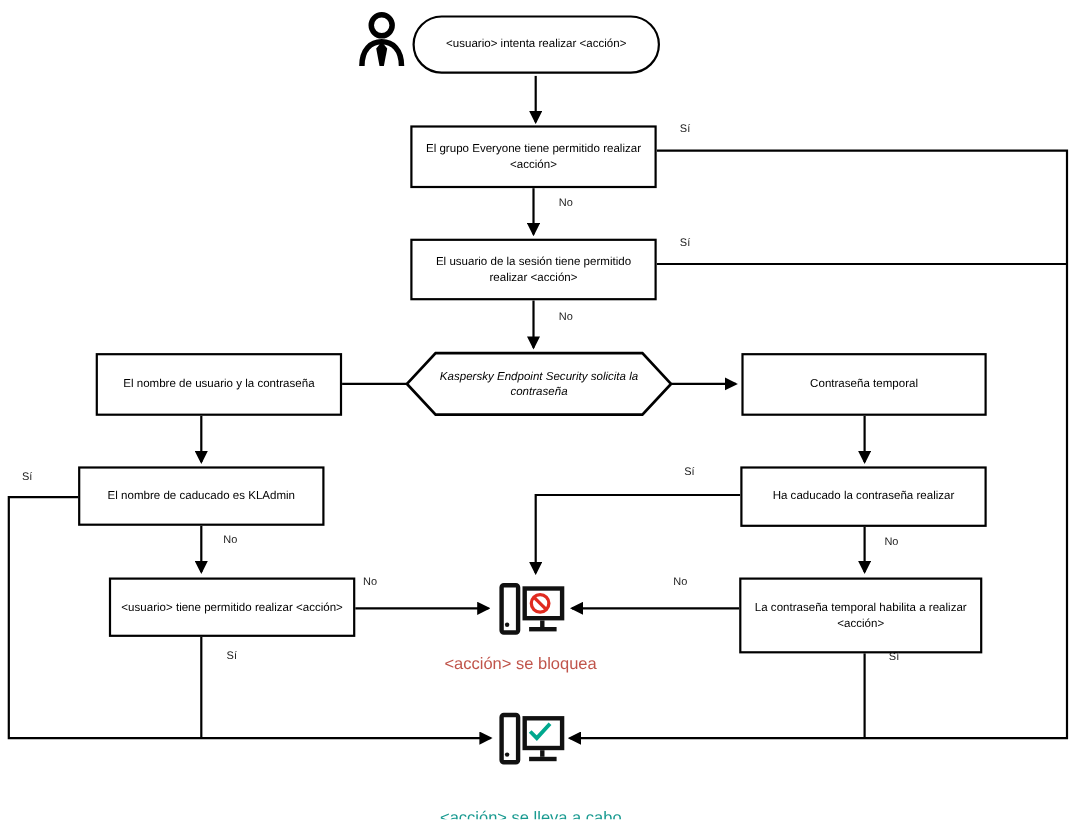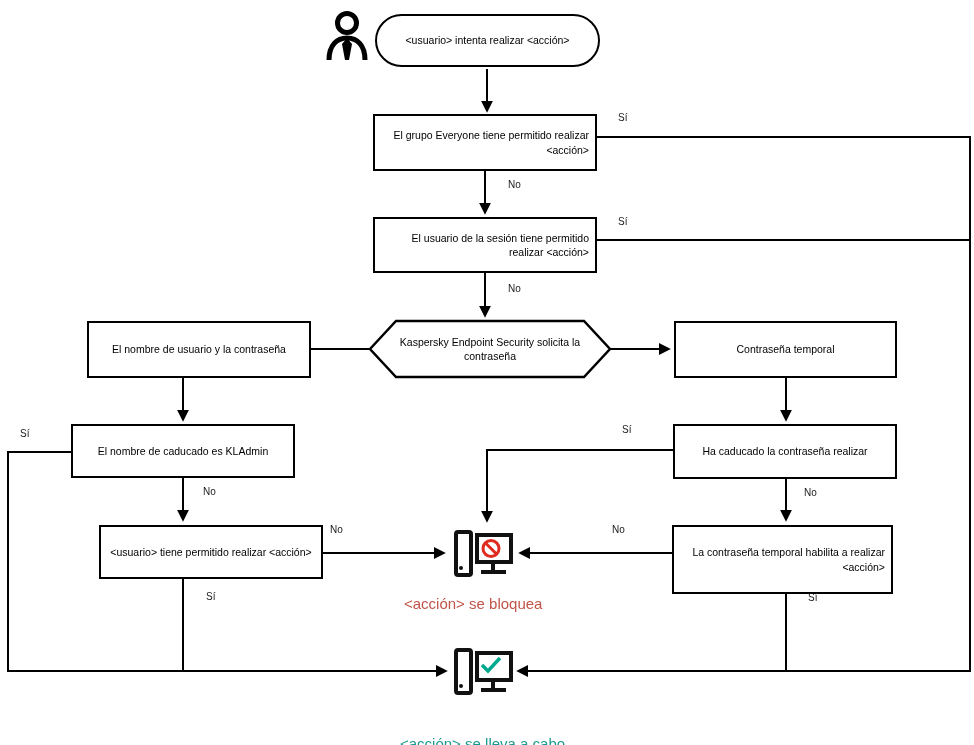--- a/index.html
+++ b/index.html
@@ -8,34 +8,35 @@
     position:relative;
     width:974px;height:745px;
     font-family:"Liberation Sans", sans-serif;
     background:#ffffff;
     overflow:hidden;
   }
   .wires{position:absolute;left:0;top:0;width:974px;height:745px;}
   .node{
     position:absolute;
     display:flex;align-items:center;justify-content:center;
-    text-align:right;
+    text-align:center;
     border:2px solid #000;
     background:#fff;
     font-size:10.5px;line-height:1.35;color:#000;
     padding:2px 6px;
     z-index:2;
   }
   .stadium{border-radius:27px;}
   .hexlabel{
     position:absolute;
     display:flex;align-items:center;justify-content:center;
     text-align:center;
     font-size:10.5px;line-height:1.35;color:#000;
     z-index:2;
+    font-style:italic;
   }
   .edge-label{
     position:absolute;
     font-size:10px;color:#1a1a1a;
     z-index:2;
   }
   .caption{
     position:absolute;
     font-size:15px;
     z-index:2;

